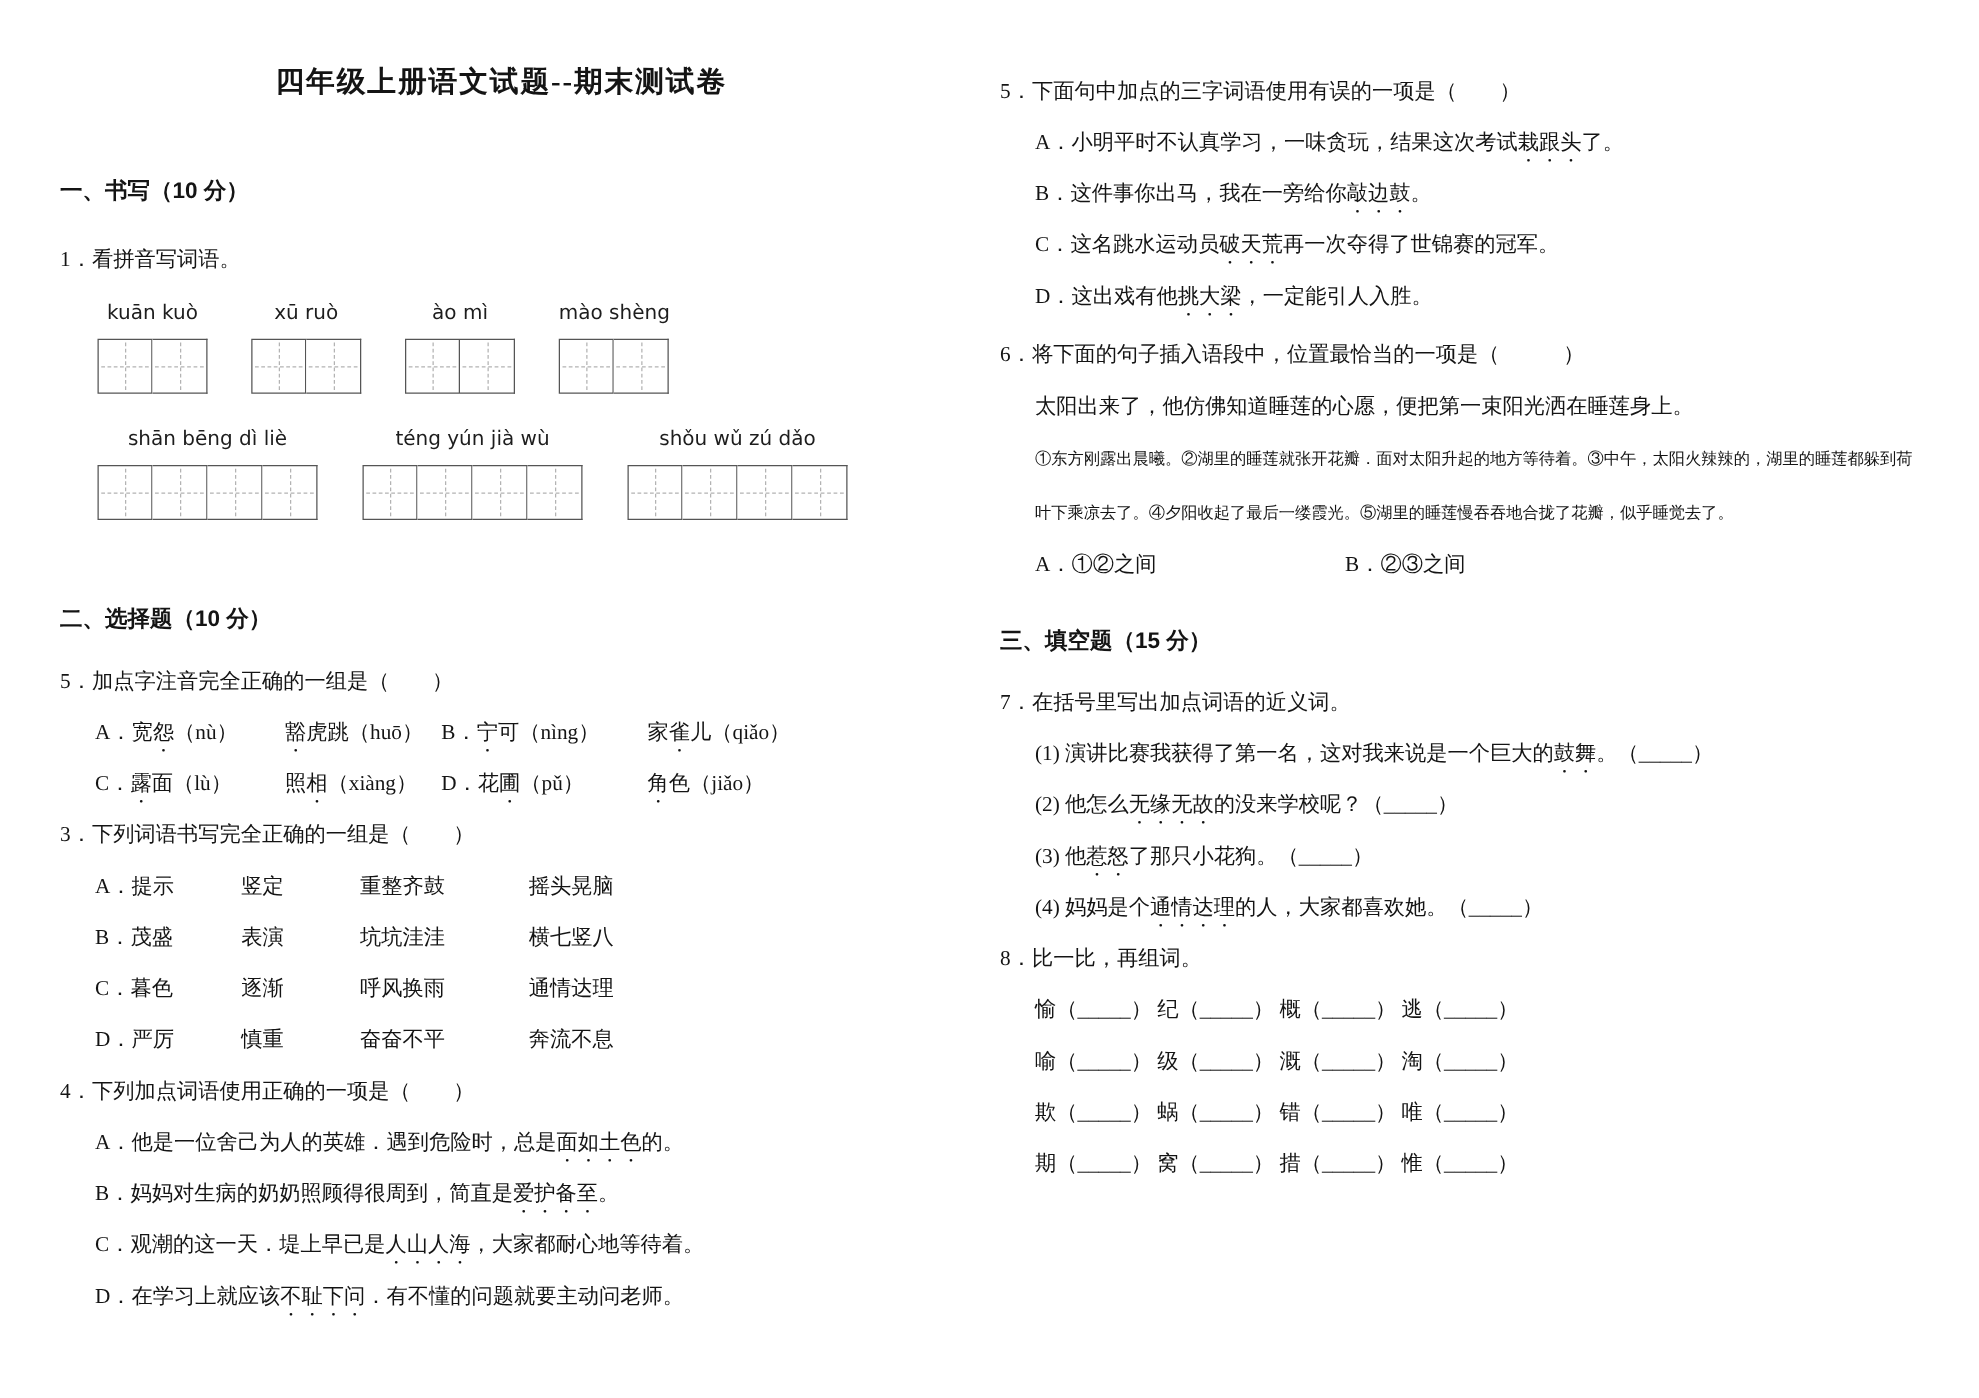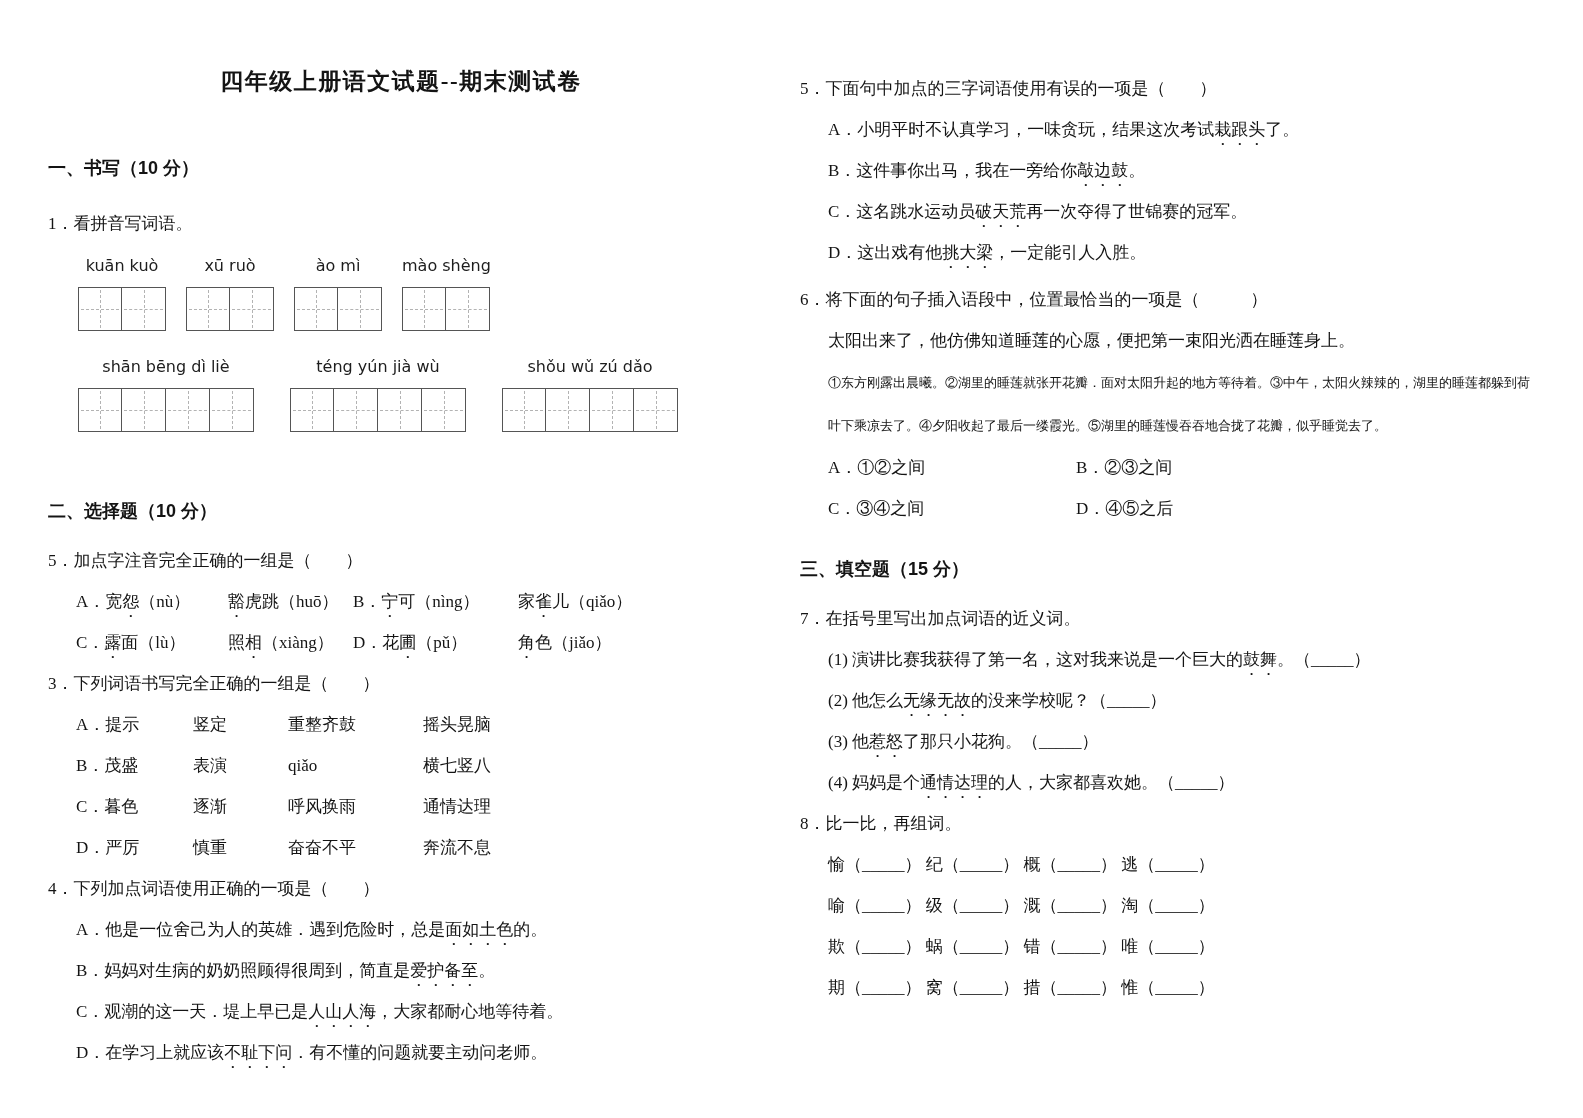--- a/index.html
+++ b/index.html
@@ -3,42 +3,42 @@
 <meta charset="utf-8">
 <style>
   * { margin:0; padding:0; box-sizing:border-box; }
   html,body { background:#ffffff; }
   body {
     width:1583px; height:1118px;
     color:#141414;
     font-family:"Liberation Serif","DejaVu Serif",serif;
   }
   .page { position:relative; width:1583px; height:1118px; overflow:hidden; background:#fff; }
-  .col { position:absolute; top:16px; }
+  .col { position:absolute; top:0; }
   .col-left  { left:48px;  width:706px; }
   .col-right { left:800px; width:730px; }
 
   .doc-title {
     margin-top:50px; text-align:center;
     font-size:23px; font-weight:bold; letter-spacing:1.5px;
   }
   .sec {
     font-family:"Liberation Sans","DejaVu Sans",sans-serif;
     font-weight:bold; font-size:18px; line-height:30px;
   }
   .line { font-size:17px; line-height:41px; white-space:pre-wrap; }
   .indent { padding-left:28px; }
   .row { display:flex; }
   .c { white-space:nowrap; }
 
   .q2 .c1{ width:152px; } .q2 .c2{ width:125px; } .q2 .c3{ width:165px; }
   .q3 .c1{ width:117px; } .q3 .c2{ width:95px;  } .q3 .c3{ width:135px; }
 
   .pyrow { display:flex; padding-left:30px; }
-  .pyrow1 { gap:20px; margin-top:12px; }
+  .pyrow1 { gap:35px; margin-top:12px; }
   .pyrow2 { gap:36px; margin-top:26px; }
   .wunit { display:flex; flex-direction:column; align-items:center; }
   .py { font-family:"DejaVu Sans",sans-serif; font-size:16px; color:#1d1d1d; margin-bottom:12px; white-space:nowrap; }
   .wgroup { display:flex; }
   .wcell { width:44px; height:44px; border:1px solid #555; position:relative; background:#fff; }
   .wcell + .wcell { border-left:none; }
   .wcell::before { content:""; position:absolute; left:2px; right:2px; top:50%; border-top:1px dashed #b3b3b3; }
   .wcell::after  { content:""; position:absolute; top:2px; bottom:2px; left:50%; border-left:1px dashed #b3b3b3; }
 
   .para { font-size:13px; line-height:43px; text-align:justify; }
@@ -150,21 +150,21 @@
     <div class="line">3．下列词语书写完全正确的一组是（　　）</div>
     <div class="row line indent q3">
       <span class="c c1">A．提示</span>
       <span class="c c2">竖定</span>
       <span class="c c3">重整齐鼓</span>
       <span class="c">摇头晃脑</span>
     </div>
     <div class="row line indent q3">
       <span class="c c1">B．茂盛</span>
       <span class="c c2">表演</span>
-      <span class="c c3">qiǎo</span>
+      <span class="c c3">坑坑洼洼</span>
       <span class="c">横七竖八</span>
     </div>
     <div class="row line indent q3">
       <span class="c c1">C．暮色</span>
       <span class="c c2">逐渐</span>
       <span class="c c3">呼风换雨</span>
       <span class="c">通情达理</span>
     </div>
     <div class="row line indent q3">
       <span class="c c1">D．严厉</span>
@@ -189,24 +189,20 @@
     <div class="line indent">C．这名跳水运动员<span class="em">破天荒</span>再一次夺得了世锦赛的冠军。</div>
     <div class="line indent">D．这出戏有他<span class="em">挑大梁</span>，一定能引人入胜。</div>
 
     <div class="line mt6">6．将下面的句子插入语段中，位置最恰当的一项是（　　　）</div>
     <div class="line indent">太阳出来了，他仿佛知道睡莲的心愿，便把第一束阳光洒在睡莲身上。</div>
     <div class="para indent">①东方刚露出晨曦。②湖里的睡莲就张开花瓣．面对太阳升起的地方等待着。③中午，太阳火辣辣的，湖里的睡莲都躲到荷叶下乘凉去了。④夕阳收起了最后一缕霞光。⑤湖里的睡莲慢吞吞地合拢了花瓣，似乎睡觉去了。</div>
     <div class="row line indent q6opts">
       <span class="c c1">A．①②之间</span>
       <span class="c">B．②③之间</span>
     </div>
-    <div class="row line indent q6opts">
-      <span class="c c1">C．③④之间</span>
-      <span class="c">D．④⑤之后</span>
-    </div>
 
     <div class="sec mt40">三、填空题（15 分）</div>
 
     <div class="line mt14">7．在括号里写出加点词语的近义词。</div>
     <div class="line indent">(1) 演讲比赛我获得了第一名，这对我来说是一个巨大的<span class="em">鼓舞</span>。（_____）</div>
     <div class="line indent">(2) 他怎么<span class="em">无缘无故</span>的没来学校呢？（_____）</div>
     <div class="line indent">(3) 他<span class="em">惹怒</span>了那只小花狗。（_____）</div>
     <div class="line indent">(4) 妈妈是个<span class="em">通情达理</span>的人，大家都喜欢她。（_____）</div>
 
     <div class="line">8．比一比，再组词。</div>

